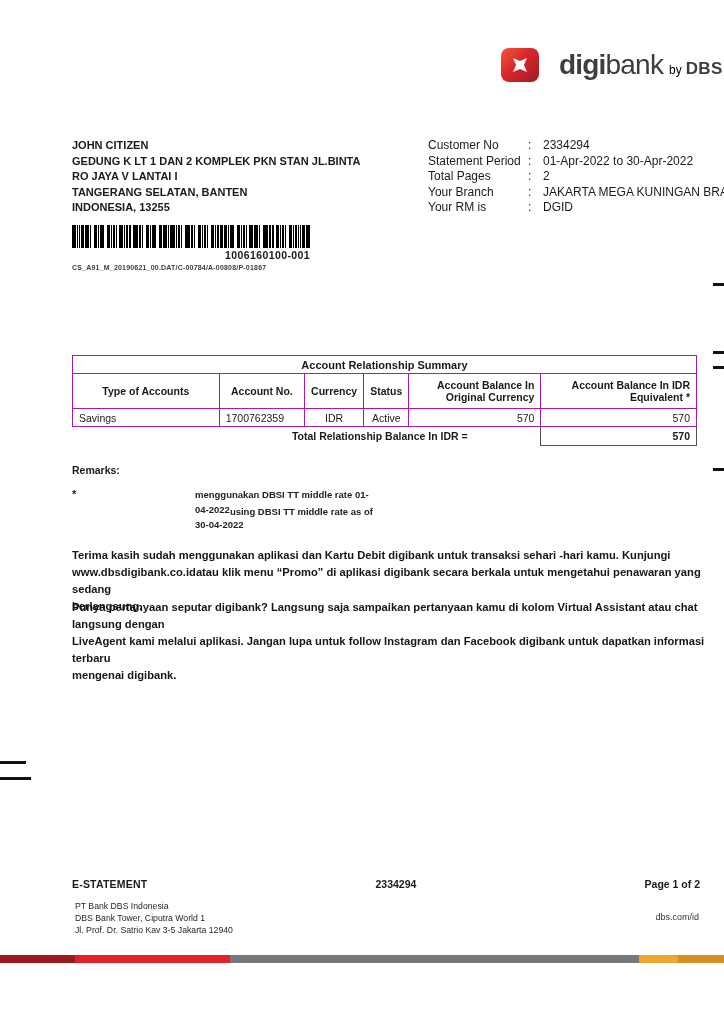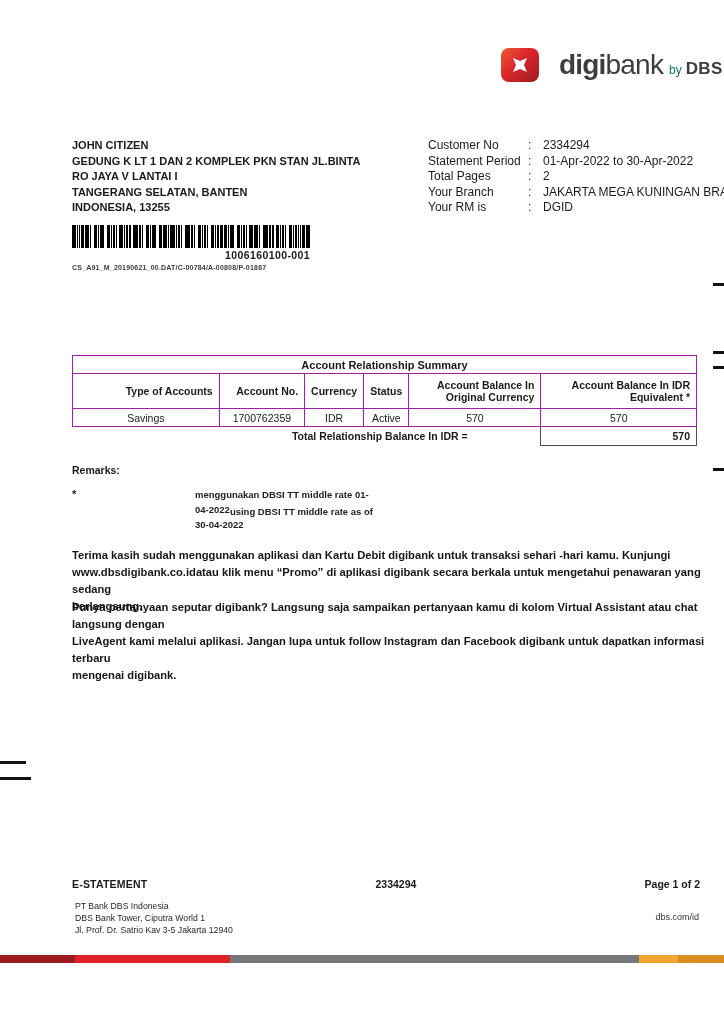--- a/index.html
+++ b/index.html
@@ -17,21 +17,21 @@
   .logo { position: absolute; left: 501px; top: 48px; display: flex; align-items: flex-end; }
   .logo-mark {
     width: 38px; height: 34px; border-radius: 8px;
     background: linear-gradient(135deg, #ef5a33 0%, #d9262c 45%, #9e1b1f 100%);
     display: flex; align-items: center; justify-content: center;
     margin-right: 8px;
   }
   .wordmark { display: flex; align-items: baseline; line-height: 1; padding-bottom: 3px; }
   .wm-bold   { font-size: 28px; font-weight: 700; color: #3d3d3f; letter-spacing: -0.8px; margin-left: 12px; }
   .wm-light  { font-size: 28px; font-weight: 400; color: #3d3d3f; letter-spacing: -0.8px; }
-  .wm-by     { font-size: 12px; font-weight: 400; color: #0f766e; margin-left: 6px; }
+  .wm-by     { font-size: 12px; font-weight: 400; color: #000000; margin-left: 6px; }
   .wm-dbs    { font-size: 17px; font-weight: 700; color: #3d3d3f; margin-left: 4px; letter-spacing: 0.3px; }
 
   
   .recipient { position: absolute; left: 72px; top: 138px; font-size: 11px; font-weight: 700; line-height: 15.6px; }
 
   
   .cust-info { position: absolute; left: 428px; top: 138px; font-size: 12px; font-weight: 400; line-height: 15.6px; }
   .ci-row { display: flex; }
   .ci-label { width: 100px; }
   .ci-sep { width: 15px; }
@@ -45,26 +45,26 @@
       repeating-linear-gradient(90deg, #000 0 2px, transparent 2px 3px, #000 3px 4px, transparent 4px 7px, #000 7px 10px, transparent 10px 11px, #000 11px 12px, transparent 12px 13px),
       repeating-linear-gradient(90deg, transparent 0 5px, #000 5px 6px, transparent 6px 11px, #000 11px 13px, transparent 13px 17px);
   }
   .barcode-number { position: absolute; left: 72px; top: 249px; width: 238px; text-align: right; font-size: 10.5px; font-weight: 600; letter-spacing: 0.4px; }
   .file-code { position: absolute; left: 72px; top: 264px; font-size: 7px; font-weight: 700; color: #3c3c3c; letter-spacing: 0.2px; }
 
   
   .summary { position: absolute; left: 72px; top: 355px; width: 625px; border-collapse: collapse; font-size: 10.5px; }
   .summary td, .summary th { border: 1px solid #a21caf; padding: 1px 6px; }
   .summary .title-cell { text-align: center; font-weight: 700; font-size: 11px; height: 18px; }
-  .summary th { font-weight: 700; height: 35px; vertical-align: middle; text-align: right; }
+  .summary th { font-weight: 700; height: 35px; vertical-align: middle; text-align: center; }
   .summary th.c { text-align: center; }
   .summary th.r { text-align: right; }
   .summary td.c { text-align: center; }
   .summary td.r { text-align: right; }
-  .summary .data-row td { height: 18px; font-weight: 400; text-align: center; }
+  .summary .data-row td { height: 18px; font-weight: 400; }
   .summary .total-row td { border: none; height: 19px; }
   .summary .total-row .total-label { text-align: center; font-weight: 700; }
   .summary .total-row .total-value { border: 1px solid #4f4f4f; text-align: right; font-weight: 700; }
 
   
   .remarks-heading { position: absolute; left: 72px; top: 464px; font-size: 10.5px; font-weight: 700; }
   .remarks-marker  { position: absolute; left: 72px; top: 488px; font-size: 11px; font-weight: 700; }
   .remarks-text    { position: absolute; left: 195px; top: 487px; width: 250px; font-size: 9.5px; font-weight: 700; line-height: 15px; color: #222; }
   .remarks-text .lower { position: relative; top: 2px; }
 

